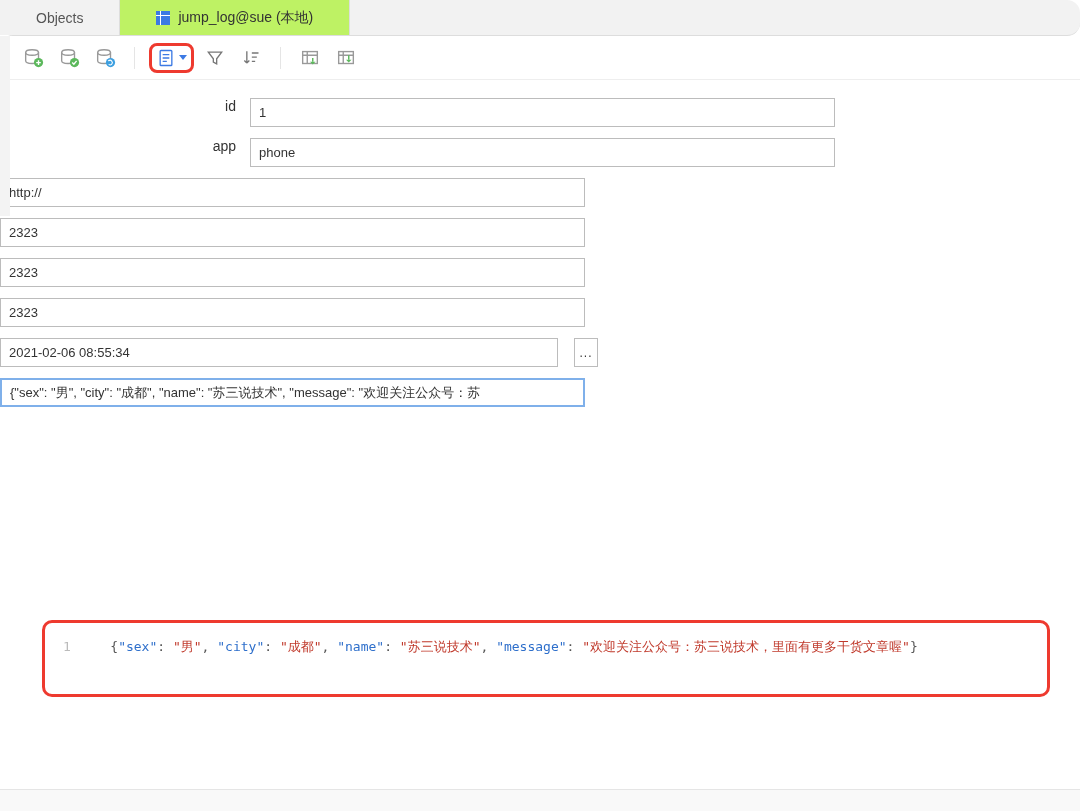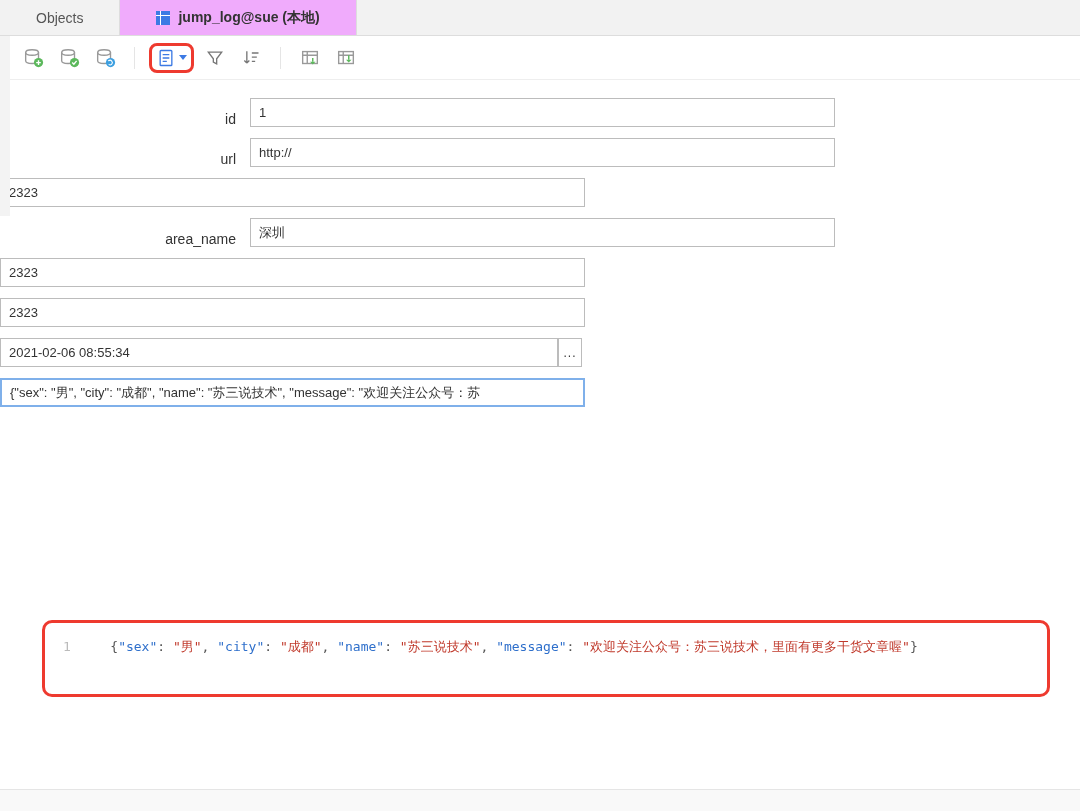--- a/index.html
+++ b/index.html
@@ -12,36 +12,36 @@
       overflow: hidden;
       color: #333;
     }
 
     
     .tabs {
       display: flex;
       height: 36px;
       background: #f2f2f2;
       border-bottom: 1px solid #ddd;
+      border-radius: 13px;
     }
     .tab {
       padding: 0 36px;
       display: flex;
       align-items: center;
       gap: 8px;
       font-size: 14px;
       color: #555;
       border-right: 1px solid #ddd;
       background: #f2f2f2;
       cursor: pointer;
     }
     .tab.active {
-      background: #f0abfc;
-      color: #333;
-      font-weight: bold;
+      background: #bef264;
+      color: #333;
     }
     .tab-table-icon {
       width: 14px;
       height: 14px;
       background: #3c7ae4;
       display: inline-block;
       position: relative;
     }
     .tab-table-icon::before,
     .tab-table-icon::after {
@@ -97,21 +97,21 @@
       border-top: 5px solid #3c7ae4;
       margin-left: 3px;
     }
 
     
     .form-area {
       padding: 18px 0 10px 0;
     }
     .form-row {
       display: flex;
-      align-items: flex-end;
+      align-items: flex-start;
       margin-bottom: 11px;
     }
     .form-label {
       width: 250px;
       text-align: right;
       padding-right: 14px;
       font-size: 14px;
       color: #333;
     }
     .form-input {
@@ -120,21 +120,21 @@
       border: 1px solid #bcbcbc;
       padding: 0 8px;
       font-size: 13px;
       color: #333;
       font-family: inherit;
       outline: none;
     }
     .input-wrap {
       display: flex;
       align-items: center;
-      gap: 0;
+      gap: 16px;
     }
     .elide-btn {
       width: 24px;
       height: 29px;
       border: 1px solid #bcbcbc;
       background: #fff;
       cursor: pointer;
       font-size: 12px;
       letter-spacing: 1px;
       color: #333;
@@ -278,34 +278,33 @@
 
 </div>
 
 <div class="form-area">
 
   <div class="form-row">
     <div class="form-label">id</div>
     <input class="form-input" type="text" value="1" style="">
   </div>
 
-
-  <div class="form-row">
-    <div class="form-label">url</div>
+  <div class="form-row">
+    <div class="form-label">app</div>
+    <input class="form-input" type="text" value="phone" style="">
+  </div>
+
+  <div class="form-row">
     <input class="form-input" type="text" value="http://" style="">
   </div>
 
   <div class="form-row">
     <input class="form-input" type="text" value="2323" style="">
   </div>
 
-  <div class="form-row">
-    <div class="form-label">area_name</div>
-    <input class="form-input" type="text" value="深圳" style="">
-  </div>
 
   <div class="form-row">
     <input class="form-input" type="text" value="2323" style="">
   </div>
 
   <div class="form-row">
     <input class="form-input" type="text" value="2323" style="">
   </div>
 
   <div class="form-row">

